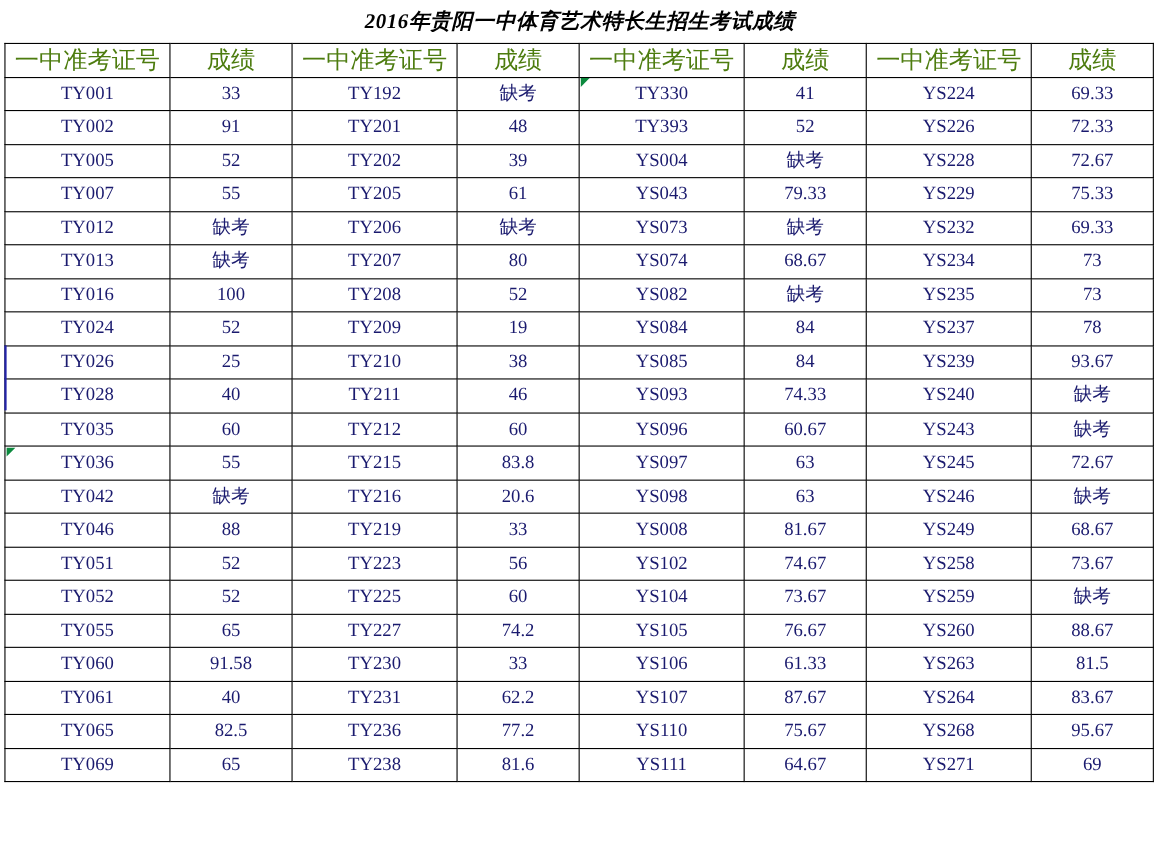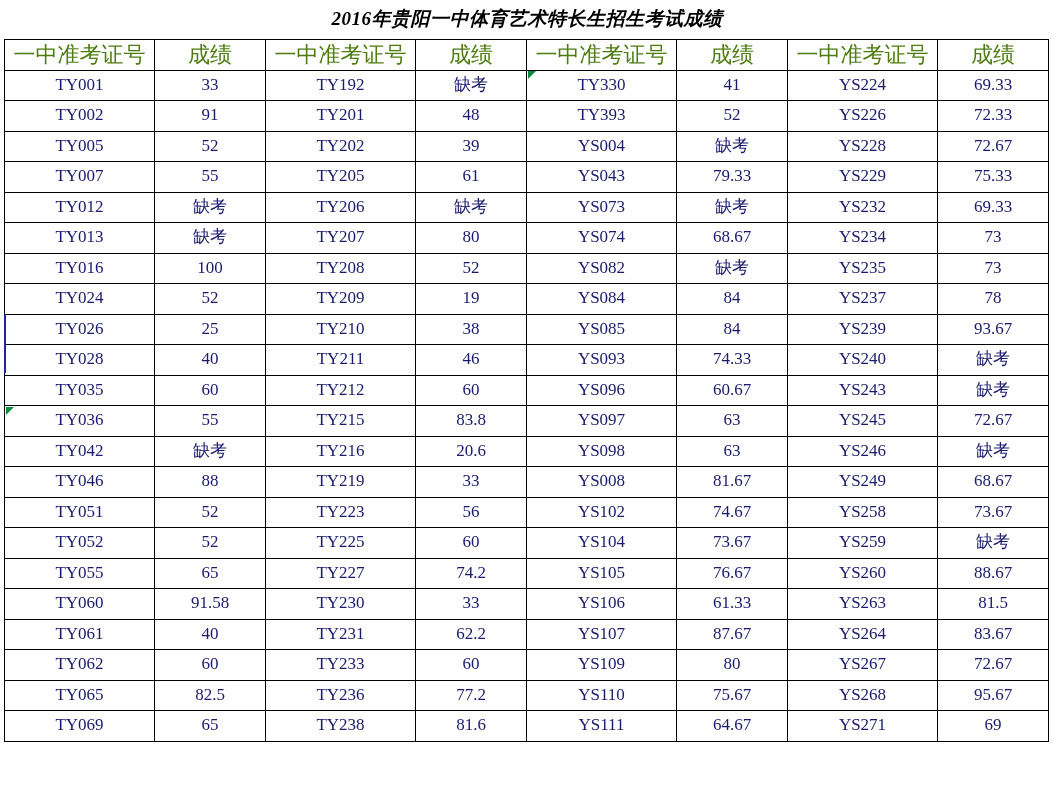--- a/index.html
+++ b/index.html
@@ -289,30 +289,20 @@
           <td>TY061</td>
           <td>40</td>
           <td>TY231</td>
           <td>62.2</td>
           <td>YS107</td>
           <td>87.67</td>
           <td>YS264</td>
           <td>83.67</td>
         </tr>
         <tr>
-          <td>TY062</td>
-          <td>60</td>
-          <td>TY233</td>
-          <td>60</td>
-          <td>YS109</td>
-          <td>80</td>
-          <td>YS267</td>
-          <td>72.67</td>
-        </tr>
-        <tr>
           <td>TY065</td>
           <td>82.5</td>
           <td>TY236</td>
           <td>77.2</td>
           <td>YS110</td>
           <td>75.67</td>
           <td>YS268</td>
           <td>95.67</td>
         </tr>
         <tr>

